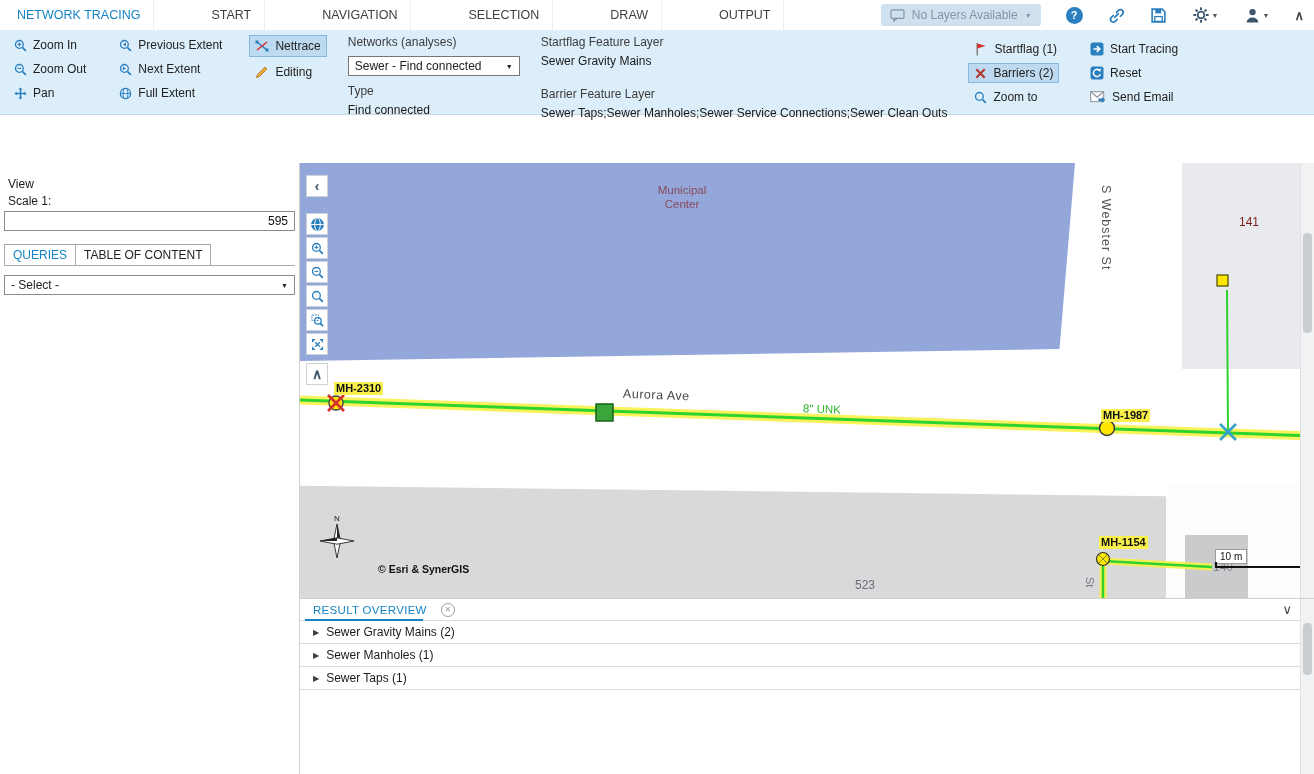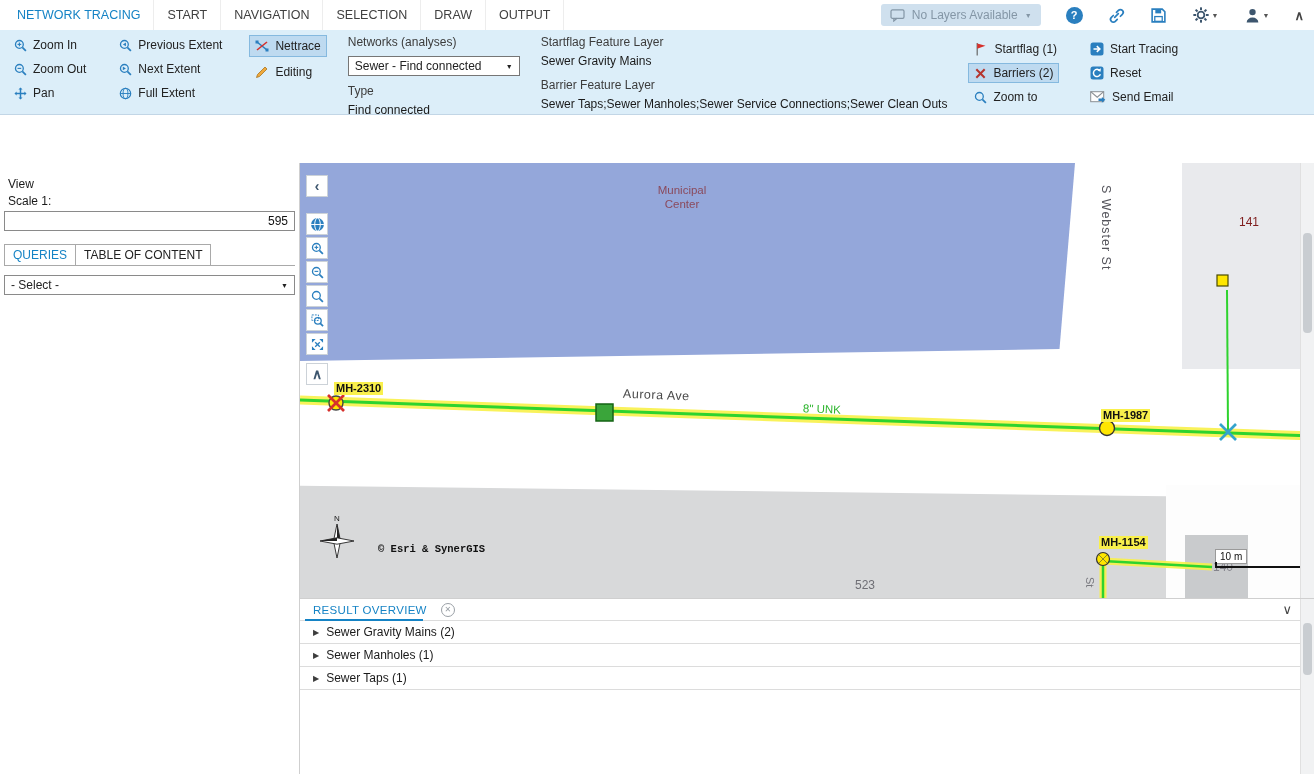--- a/index.html
+++ b/index.html
@@ -2,21 +2,21 @@
 <html><head>
 <meta charset="utf-8">
 <style>
   html,body{margin:0;padding:0;background:#fff;}
   *{box-sizing:border-box;}
   .app{position:relative;width:1314px;height:774px;overflow:hidden;
        font-family:"Liberation Sans",sans-serif;font-size:12px;color:#222;background:#fff;}
 
   
   .topbar{height:30px;display:flex;align-items:center;background:#fff;padding-left:4px;}
-  .menu-tabs{display:flex;height:30px;align-items:center;}
+  .menu-tabs{display:flex;height:30px;align-items:center;gap:44px;}
   .mtab{padding:0 13px;line-height:30px;font-size:12.5px;color:#404040;border-right:1px solid #ededed;cursor:default;white-space:nowrap;}
   .mtab.active{color:#1583c5;}
   .topbar-right{margin-left:auto;display:flex;align-items:center;gap:25px;padding-right:10px;}
   .layers-dd{display:flex;align-items:center;gap:7px;background:#cfe0ee;color:#8496a6;
              border-radius:3px;height:22px;padding:0 9px;min-width:150px;}
   .layers-dd .dd-caret{font-size:7px;margin-left:auto;color:#8496a6;}
   .tb-ic{display:flex;align-items:center;gap:2px;cursor:default;}
   .help-circle{width:17px;height:17px;border-radius:50%;background:#2a7fbf;color:#fff;
                display:flex;align-items:center;justify-content:center;font-size:11px;font-weight:bold;}
   .tb-caret{font-size:7px;color:#555;}
@@ -28,21 +28,21 @@
   .rgroup{display:flex;flex-direction:column;gap:4px;align-items:flex-start;}
   .rbtn{display:flex;align-items:center;gap:6px;height:20px;padding:0 5px;border:1px solid transparent;
         white-space:nowrap;color:#222;cursor:default;background:transparent;font-size:12px;font-family:inherit;}
   .rbtn.highlight{background:#bedaf0;border:1px solid #85b9df;}
   .rgroup.tall .rbtn{height:22px;}
   .rlabel{color:#3c3c3c;line-height:15px;white-space:nowrap;}
   .rvalue{color:#1a1a1a;line-height:15px;white-space:nowrap;}
   .rselect{width:172px;height:20px;background:#fff;border:1px solid #767676;display:flex;align-items:center;
            padding:0 6px;margin:2px 0 4px 0;cursor:default;}
   .rselect .caret{margin-left:auto;font-size:7px;color:#222;}
-  .gap-top{margin-top:5px;}
+  .gap-top{margin-top:14px;}
   .blue-ic{color:#2a7fbf;}
 
   
   .main{display:flex;height:630px;margin-top:48px;}
   .sidebar{width:300px;border-right:1px solid #cfcfcf;background:#fff;padding:14px 4px 0 4px;position:relative;}
   .sb-label{margin:0 0 3px 4px;color:#1a1a1a;}
   .sb-select{height:20px;border:1px solid #8a8a8a;background:#fff;display:flex;align-items:center;
              padding:0 6px;margin-bottom:9px;cursor:default;}
   .sb-select .caret{margin-left:auto;font-size:7px;color:#222;}
   .scale-input{width:100%;height:20px;border:1px solid #8a8a8a;background:#fff;font-family:inherit;
@@ -71,21 +71,21 @@
   .lbl-141{left:939px;top:52px;color:#7f1d1d;}
   .lbl-aurora{left:323px;top:225px;color:#4a4a4a;font-size:12.5px;transform:rotate(2.2deg);letter-spacing:.5px;}
   .lbl-8unk{left:503px;top:240px;color:#2db52d;font-size:11.5px;transform:rotate(2.2deg);}
   .mh{background:#f9f04c;color:#111;font-weight:bold;font-size:11px;padding:0 2px;line-height:13px;}
   .lbl-mh2310{left:34px;top:219px;}
   .lbl-mh1987{left:801px;top:246px;}
   .lbl-mh1154{left:799px;top:373px;}
   .lbl-523{left:555px;top:415px;color:#6e6e74;}
   .lbl-140{left:913px;top:397px;color:#85858d;z-index:4;}
   .lbl-st{left:784px;top:414px;color:#77777d;font-size:11px;writing-mode:vertical-rl;}
-  .lbl-attr{left:78px;top:380px;color:#111;font-size:10.5px;font-weight:bold;font-family:Liberation Mono, monospace;}
+  .lbl-attr{left:78px;top:400px;color:#111;font-size:10.5px;font-weight:bold;}
   .scalebar{position:absolute;left:915px;top:386px;z-index:5;}
   .scalebar .sb-box{display:inline-block;background:#fff;border:1px solid #9a9a9a;font-size:10px;
                     padding:1px 4px;color:#111;}
   .scalebar .sb-bracket{position:absolute;left:0;top:13px;width:87px;height:6px;
                         border-left:2px solid #111;border-right:2px solid #111;border-bottom:2px solid #111;}
   .map-tools{position:absolute;left:6px;top:12px;z-index:10;display:flex;flex-direction:column;width:24px;}
   .mtbtn{width:22px;height:22px;background:#fff;border:1px solid #ccd2d8;display:flex;align-items:center;
          justify-content:center;color:#2a7fbf;cursor:default;margin-bottom:2px;}
   .mtbtn.chev{font-size:14px;font-weight:bold;color:#3d566e;}
   .mt-gap{height:14px;}

